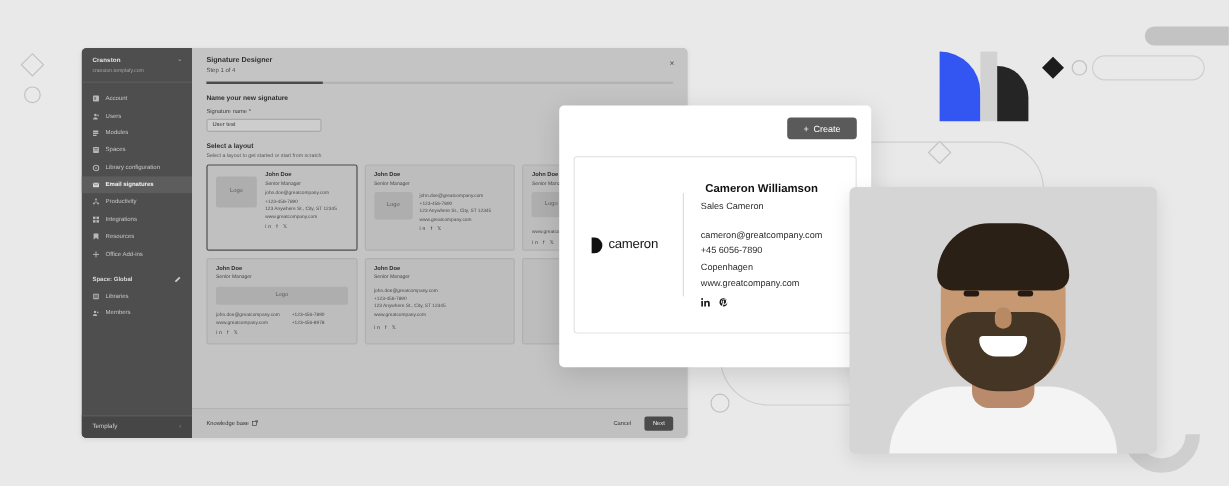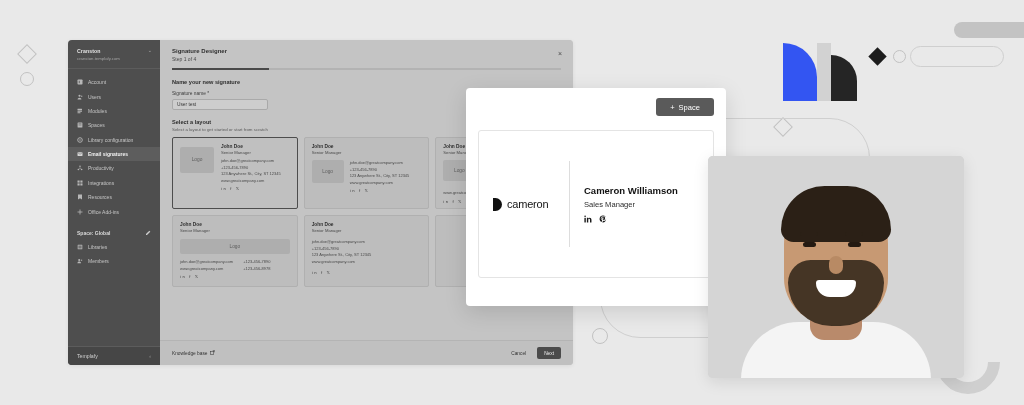--- a/index.html
+++ b/index.html
@@ -631,33 +631,39 @@
         <div class="btn-next">Next</div>
       </div>
     </div>
   </div>
 </div>
 
 <div class="fg-panel">
   <div class="create-row">
     <div class="create-btn">
       <span>+</span>
-      <span>Space</span>
+      <span>Create</span>
     </div>
   </div>
 
   <div class="sig-preview">
     <div class="brand">
       <div class="brand-mark"></div>
       <div class="brand-name">cameron</div>
     </div>
     <div class="preview-div"></div>
     <div>
       <div class="pv-name">Cameron Williamson</div>
-      <div class="pv-role">Sales Manager</div>
+      <div class="pv-role">Sales Cameron</div>
+      <div class="pv-lines">
+        <div class="pv-line">cameron@greatcompany.com</div>
+        <div class="pv-line">+45 6056-7890</div>
+        <div class="pv-line">Copenhagen</div>
+        <div class="pv-line">www.greatcompany.com</div>
+      </div>
       <div class="pv-social">
         <span>
             <svg viewBox="0 0 12 12">
               <rect x="0.6" y="4.2" width="2.1" height="7" fill="#1a1a1a"></rect>
               <circle cx="1.65" cy="1.9" r="1.25" fill="#1a1a1a"></circle>
               <path d="M4.3 4.2h2v1c.4-.7 1.2-1.2 2.2-1.2 1.6 0 2.7 1 2.7 3v4.2H9V7.4c0-1-.4-1.6-1.2-1.6-.8 0-1.4.6-1.4 1.7v3.7h-2.1z" fill="#1a1a1a"></path>
             </svg>
           </span>
         <span>
             <svg viewBox="0 0 12 12">

